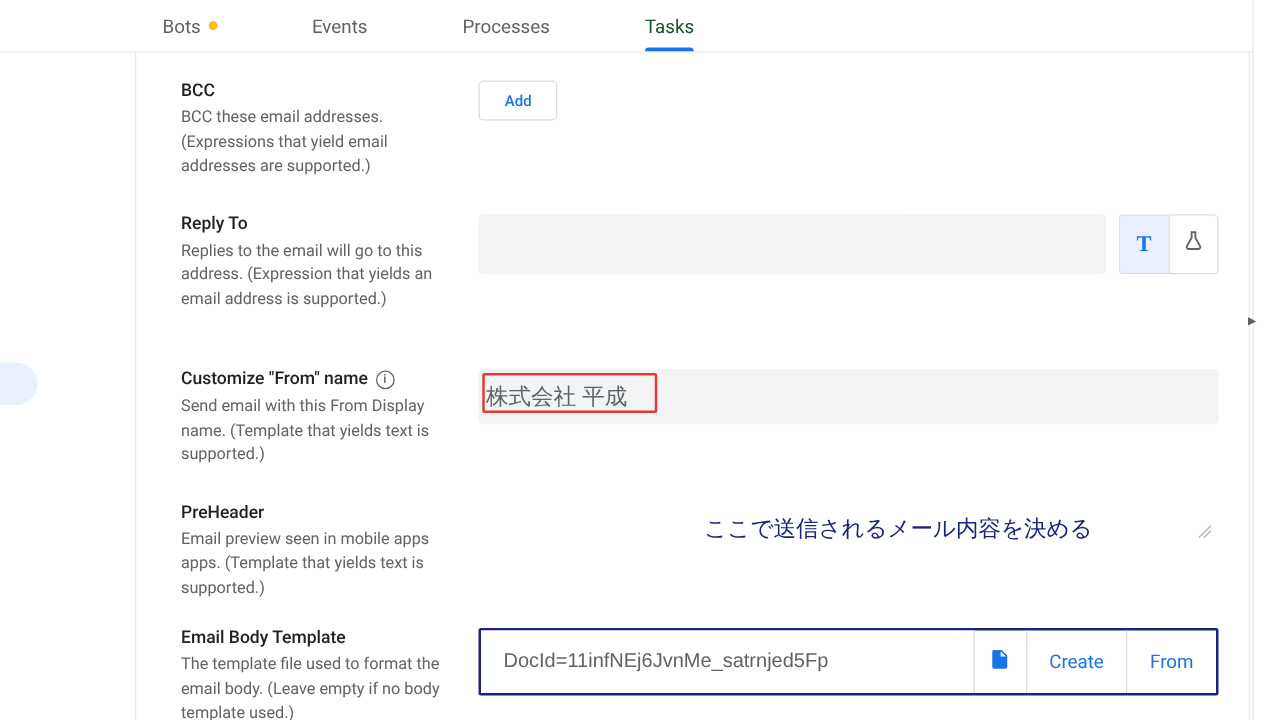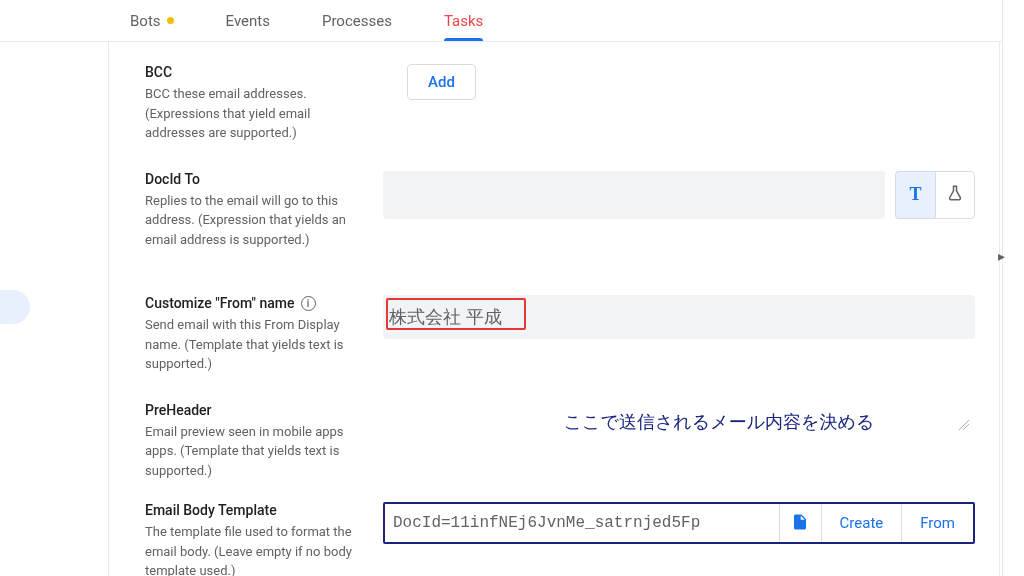--- a/index.html
+++ b/index.html
@@ -20,32 +20,33 @@
     top: 0;
     left: 0;
     right: 0;
     height: 42px;
     border-bottom: 1px solid #e8eaed;
     display: flex;
     align-items: stretch;
     padding-left: 116px;
     background: #fff;
     z-index: 2;
+    gap: 24px;
   }
   .tab {
     display: flex;
     align-items: center;
     padding: 0 14px;
     color: #5f6368;
     font-size: 15px;
     cursor: pointer;
     position: relative;
     margin-right: 24px;
   }
-  .tab.active { color: #ef4444; }
+  .tab.active { color: #14532d; }
   .tab.active::after {
     content: "";
     position: absolute;
     left: 14px; right: 14px; bottom: 0;
     height: 3px;
     background: #1a73e8;
     border-radius: 3px 3px 0 0;
   }
   .tab-dot {
     width: 7px; height: 7px; border-radius: 50%;
@@ -99,26 +100,25 @@
     font-size: 13px;
     line-height: 1.5;
     color: #5f6368;
   }
 
   .add-btn {
     border: 1px solid #dadce0;
     background: #fff;
     color: #1a73e8;
     font-weight: 500;
-    font-size: 15px;
+    font-size: 12px;
     padding: 8px 20px;
     border-radius: 4px;
     cursor: pointer;
     display: inline-block;
-    margin-left: 24px;
   }
 
   .text-input-wrap {
     display: flex;
     align-items: stretch;
     gap: 0;
   }
   .text-input {
     flex: 1;
     background: #f1f3f4;
@@ -193,27 +193,26 @@
     font-size: 18px;
     color: #5f6368;
     font-family: inherit;
     resize: vertical;
   }
 
   .docid-input {
     flex: 1;
     border: none;
     background: #fff;
-    height: 38px;
-    padding: 0 8px;
+    height: 50px;
+    padding: 0 18px;
     font-size: 16px;
     color: #5f6368;
     border-right: 1px solid #dadce0;
     min-width: 0;
-    font-family: Liberation Mono, monospace;
   }
   .doc-icon-cell {
     width: 42px;
     display: flex; align-items: center; justify-content: center;
     border-right: 1px solid #dadce0;
     color: #1a73e8;
     cursor: pointer;
   }
   .doc-link {
     padding: 0 18px;
@@ -302,21 +301,21 @@
         <div class="f-title">BCC</div>
         <div class="f-desc">BCC these email addresses. (Expressions that yield email addresses are supported.)</div>
       </div>
       <div class="field-col">
         <span class="add-btn">Add</span>
       </div>
     </div>
 
     <div class="row">
       <div class="label-col">
-        <div class="f-title">DocId To</div>
+        <div class="f-title">Reply To</div>
         <div class="f-desc">Replies to the email will go to this address. (Expression that yields an email address is supported.)</div>
       </div>
       <div class="field-col">
         <div class="text-input-wrap">
           <input class="text-input" type="text" value="" style="">
           <div class="icon-btns">
             <div class="icon-btn active">
               <span style="font-family:serif;font-weight:600;">T</span>
             </div>
             <div class="icon-btn">

